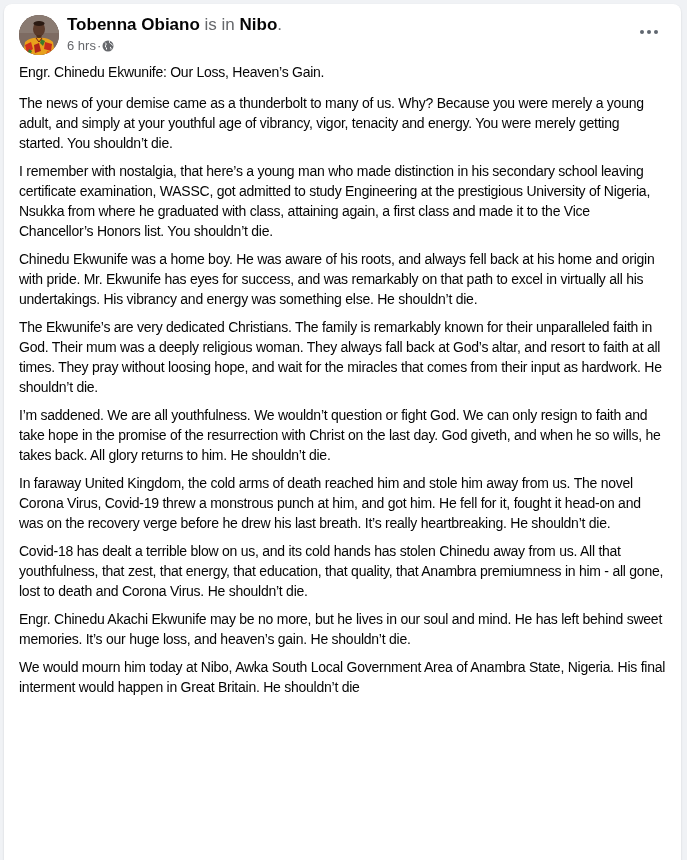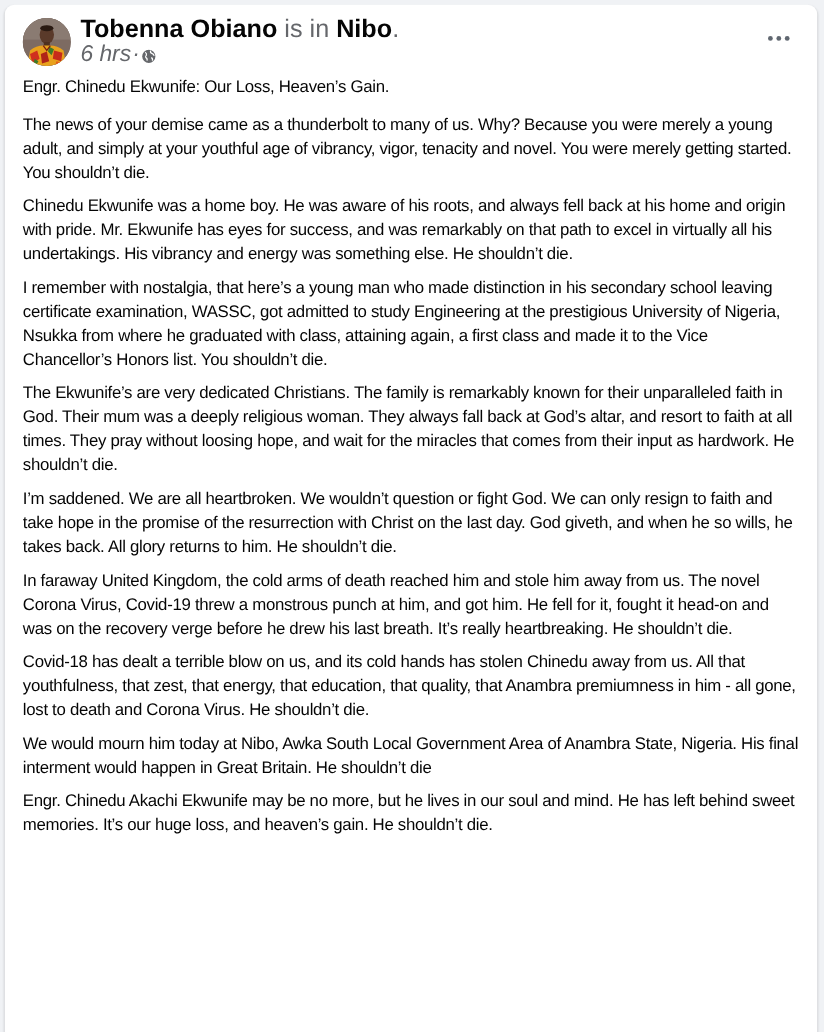--- a/index.html
+++ b/index.html
@@ -36,43 +36,42 @@
       height: 40px;
       border-radius: 50%;
       overflow: hidden;
       background: #6b5a52;
     }
     .avatar svg { display: block; }
     .name-line {
       position: absolute;
       left: 63px;
       top: 11px;
-      font-size: 21px;
+      font-size: 17px;
       line-height: 20px;
       white-space: nowrap;
     }
     .name-line .bold {
       font-weight: 700;
       color: #050505;
       cursor: pointer;
     }
     .name-line .muted {
       color: #65676b;
     }
     .meta-line {
       position: absolute;
       left: 63px;
       top: 34px;
-      font-size: 19px;
+      font-size: 13px;
       line-height: 16px;
       color: #65676b;
       display: flex;
       align-items: center;
       gap: 3px;
-      font-style: italic;
     }
     .globe {
       display: inline-block;
       width: 12px;
       height: 12px;
     }
     .more-btn {
       position: absolute;
       right: 14px;
       top: 16px;
@@ -147,24 +146,24 @@
 
     <div class="more-btn">
       <span class="dot"></span>
       <span class="dot"></span>
       <span class="dot"></span>
     </div>
   </div>
 
   <div class="post-body">
     <p class="title">Engr. Chinedu Ekwunife: Our Loss, Heaven’s Gain.</p>
-    <p>The news of your demise came as a thunderbolt to many of us. Why? Because you were merely a young adult, and simply at your youthful age of vibrancy, vigor, tenacity and novel. You were merely getting started. You shouldn’t die.</p>
+    <p>The news of your demise came as a thunderbolt to many of us. Why? Because you were merely a young adult, and simply at your youthful age of vibrancy, vigor, tenacity and energy. You were merely getting started. You shouldn’t die.</p>
+    <p>I remember with nostalgia, that here’s a young man who made distinction in his secondary school leaving certificate examination, WASSC, got admitted to study Engineering at the prestigious University of Nigeria, Nsukka from where he graduated with class, attaining again, a first class and made it to the Vice Chancellor’s Honors list. You shouldn’t die.</p>
     <p>Chinedu Ekwunife was a home boy. He was aware of his roots, and always fell back at his home and origin with pride. Mr. Ekwunife has eyes for success, and was remarkably on that path to excel in virtually all his undertakings. His vibrancy and energy was something else. He shouldn’t die.</p>
-    <p>I remember with nostalgia, that here’s a young man who made distinction in his secondary school leaving certificate examination, WASSC, got admitted to study Engineering at the prestigious University of Nigeria, Nsukka from where he graduated with class, attaining again, a first class and made it to the Vice Chancellor’s Honors list. You shouldn’t die.</p>
     <p>The Ekwunife’s are very dedicated Christians. The family is remarkably known for their unparalleled faith in God. Their mum was a deeply religious woman. They always fall back at God’s altar, and resort to faith at all times. They pray without loosing hope, and wait for the miracles that comes from their input as hardwork. He shouldn’t die.</p>
-    <p>I’m saddened. We are all heartbroken. We wouldn’t question or fight God. We can only resign to faith and take hope in the promise of the resurrection with Christ on the last day. God giveth, and when he so wills, he takes back. All glory returns to him. He shouldn’t die.</p>
+    <p>I’m saddened. We are all youthfulness. We wouldn’t question or fight God. We can only resign to faith and take hope in the promise of the resurrection with Christ on the last day. God giveth, and when he so wills, he takes back. All glory returns to him. He shouldn’t die.</p>
     <p>In faraway United Kingdom, the cold arms of death reached him and stole him away from us. The novel Corona Virus, Covid-19 threw a monstrous punch at him, and got him. He fell for it, fought it head-on and was on the recovery verge before he drew his last breath. It’s really heartbreaking. He shouldn’t die.</p>
     <p>Covid-18 has dealt a terrible blow on us, and its cold hands has stolen Chinedu away from us. All that youthfulness, that zest, that energy, that education, that quality, that Anambra premiumness in him - all gone, lost to death and Corona Virus. He shouldn’t die.</p>
+    <p>Engr. Chinedu Akachi Ekwunife may be no more, but he lives in our soul and mind. He has left behind sweet memories. It’s our huge loss, and heaven’s gain. He shouldn’t die.</p>
     <p>We would mourn him today at Nibo, Awka South Local Government Area of Anambra State, Nigeria. His final interment would happen in Great Britain. He shouldn’t die</p>
-    <p>Engr. Chinedu Akachi Ekwunife may be no more, but he lives in our soul and mind. He has left behind sweet memories. It’s our huge loss, and heaven’s gain. He shouldn’t die.</p>
 
   </div>
 </div>
 
 </body></html>

